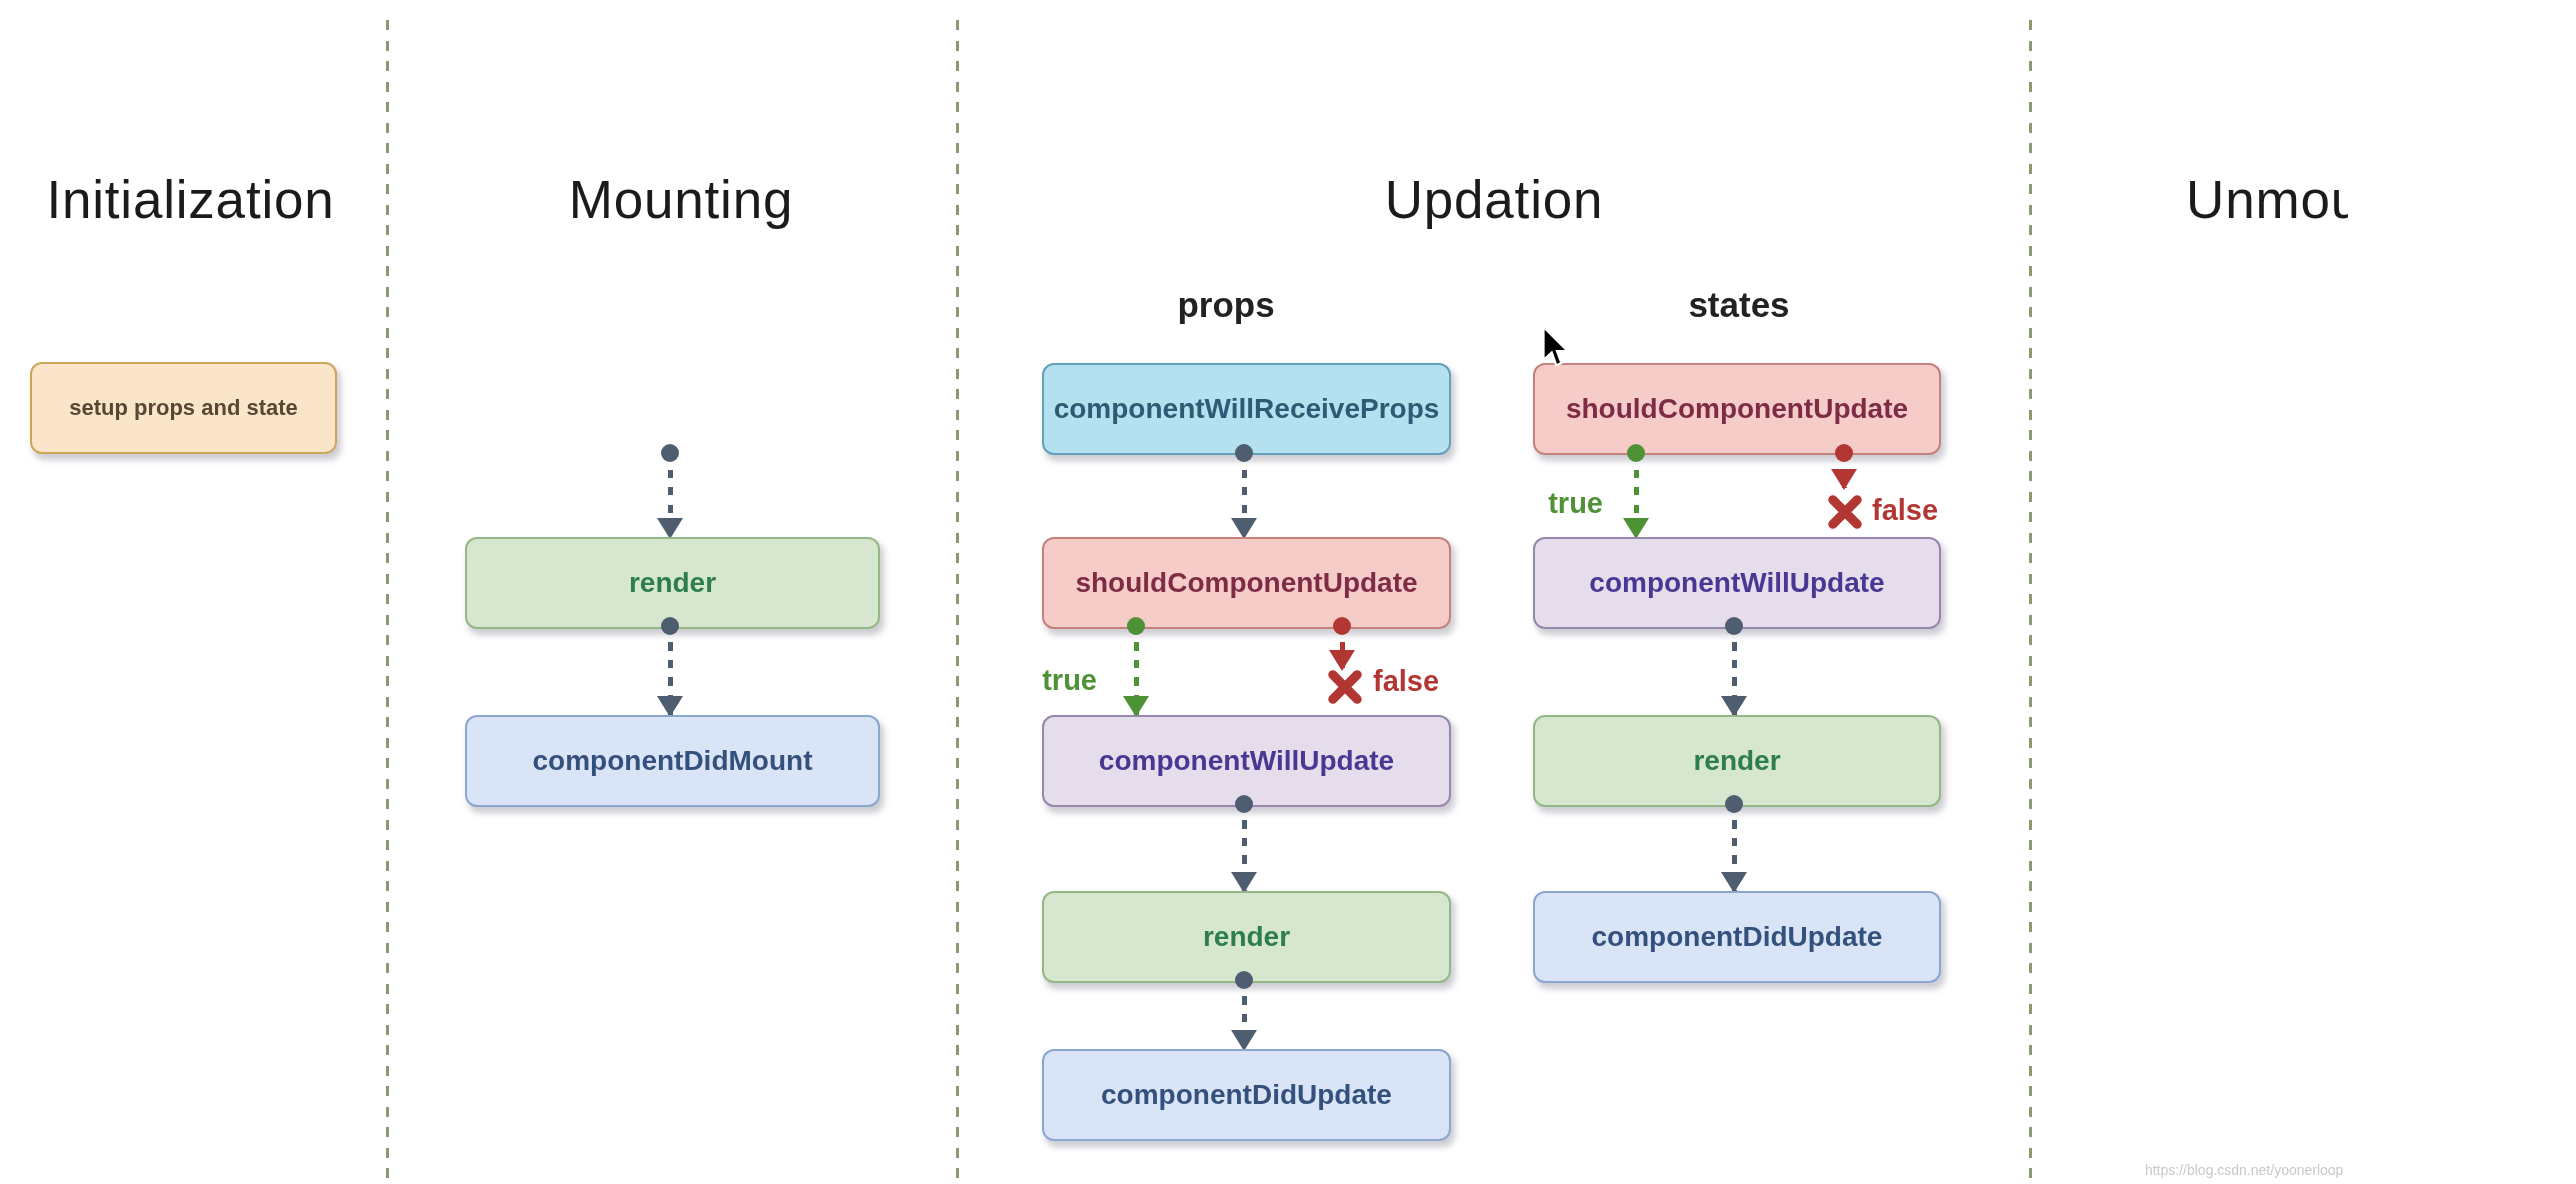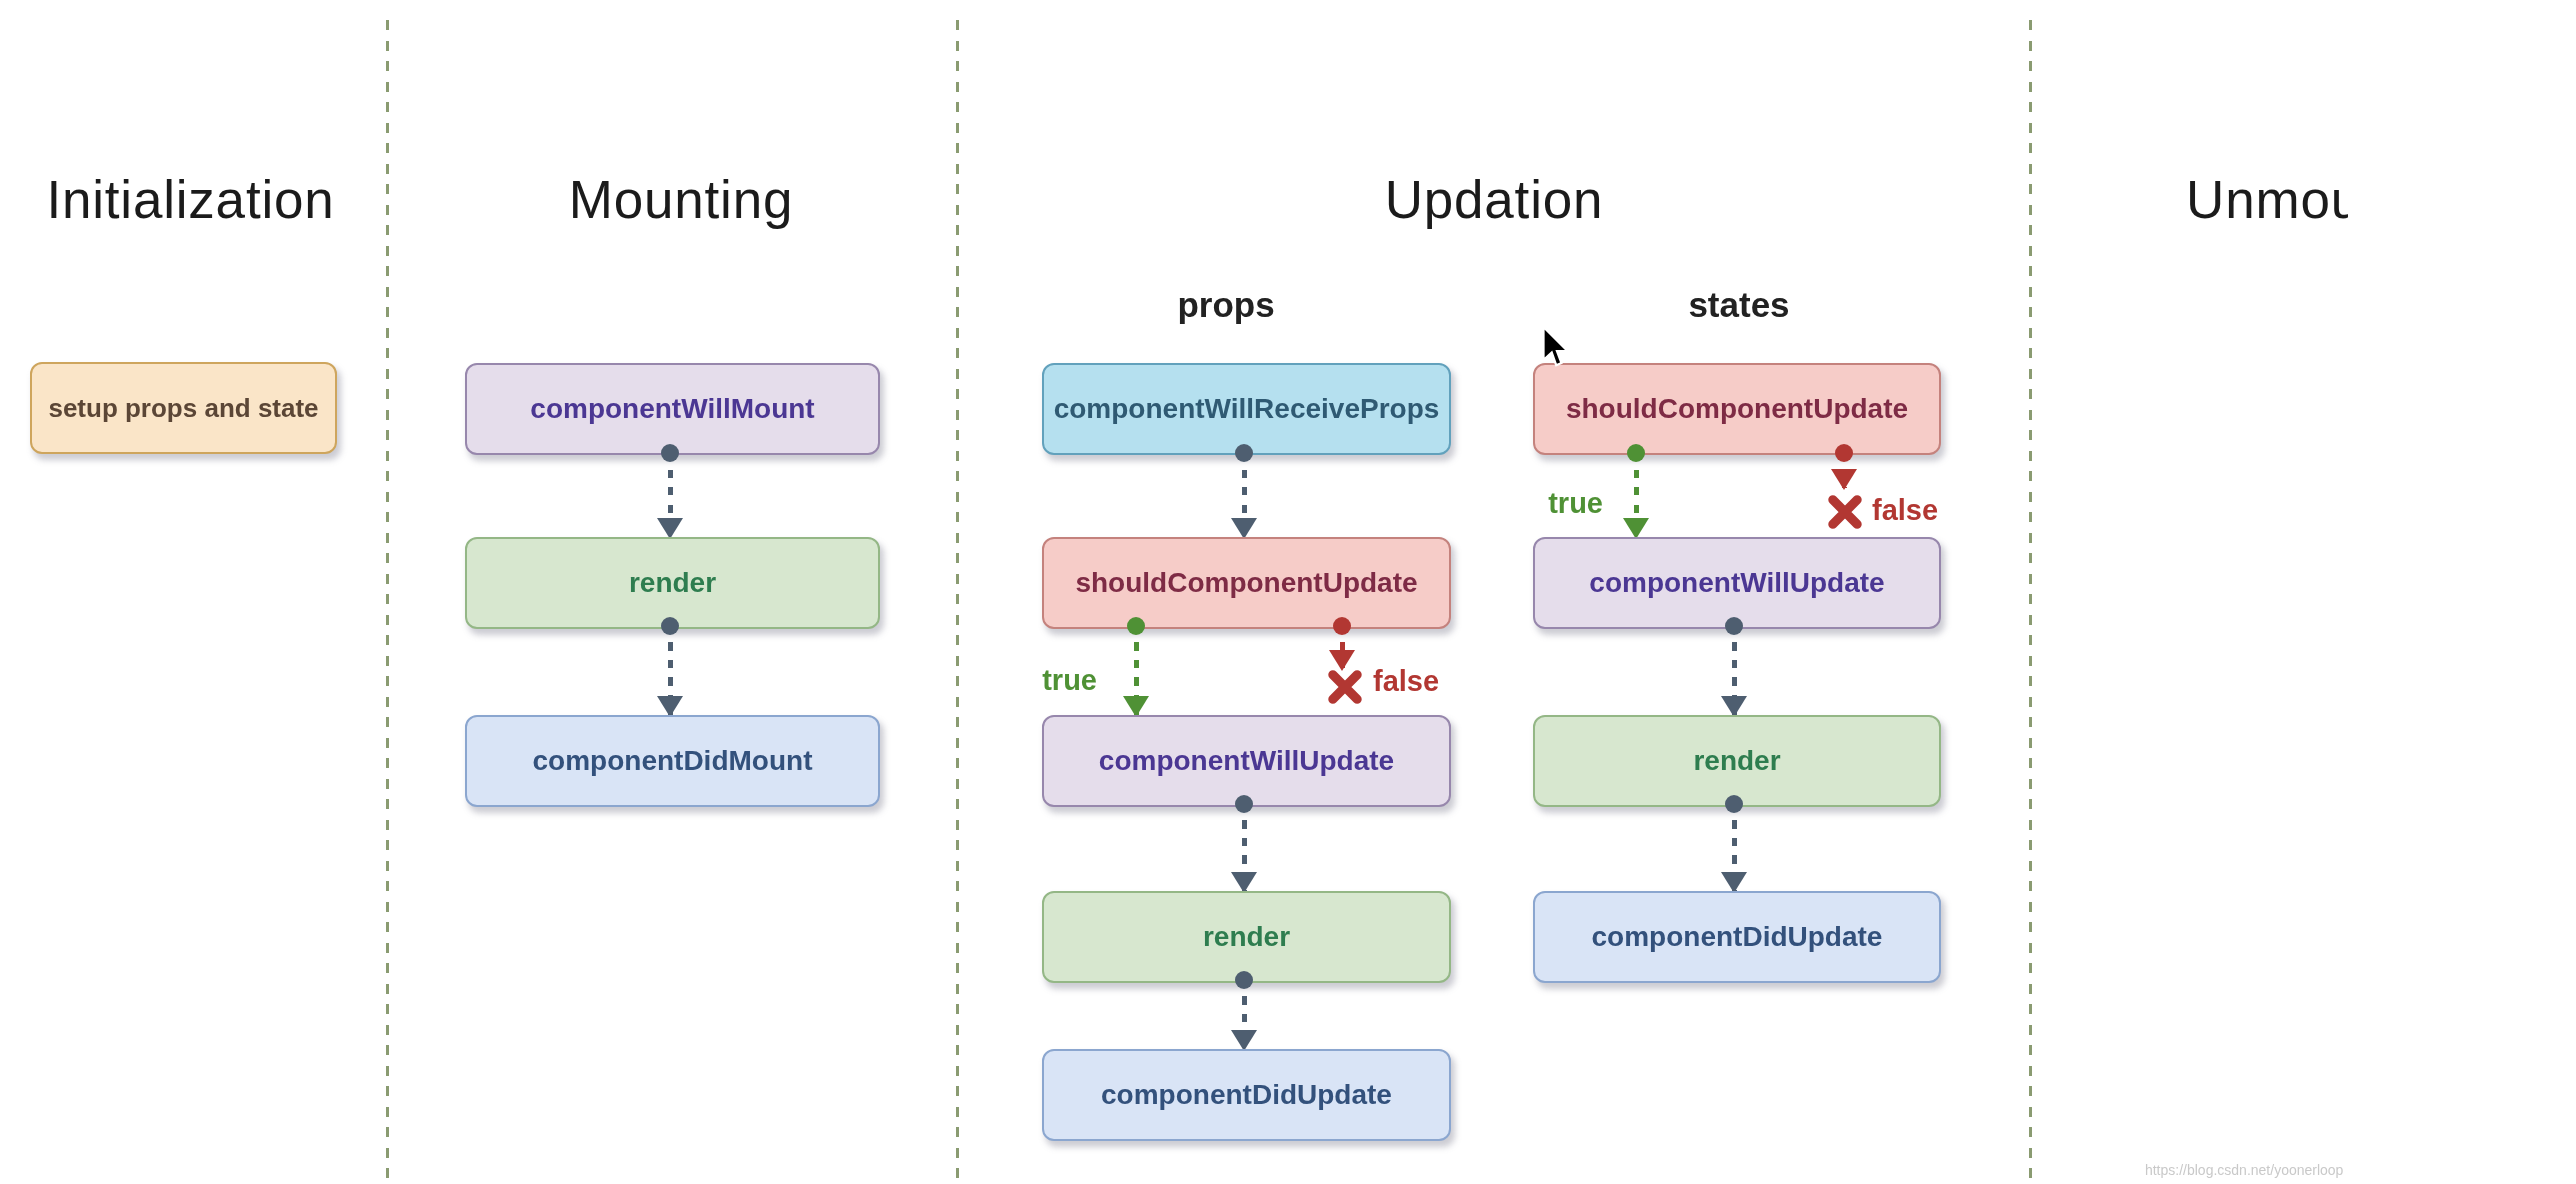--- a/index.html
+++ b/index.html
@@ -66,23 +66,22 @@
   <div class="divider" style="left:2029px"></div>
 
   <div class="title" style="left:23px;width:335px">Initialization</div>
   <div class="title" style="left:496px;width:370px">Mounting</div>
   <div class="title" style="left:1304px;width:380px">Updation</div>
   <div class="title" style="left:2143px;width:380px">Unmounting</div>
 
   <div class="sublabel" style="left:1112px">props</div>
   <div class="sublabel" style="left:1625px">states</div>
 
-  <div class="node orange" style="left:30px;top:362px;width:303px;font-size:26px">setup props and state</div>
+  <div class="node orange" style="left:30px;top:362px;width:303px;font-size:22px">setup props and state</div>
 
-  <div class="node purple" style="left:465px;top:363px;width:411px">componentWillMount</div>
   <div class="conn slate" style="left:668px;top:452px;height:85px">
       <i class="dot"></i>
       <i class="head"></i>
     </div>
   <div class="node green" style="left:465px;top:537px;width:411px">render</div>
   <div class="conn slate" style="left:668px;top:625px;height:90px">
       <i class="dot"></i>
       <i class="head"></i>
     </div>
   <div class="node blue" style="left:465px;top:715px;width:411px">componentDidMount</div>

